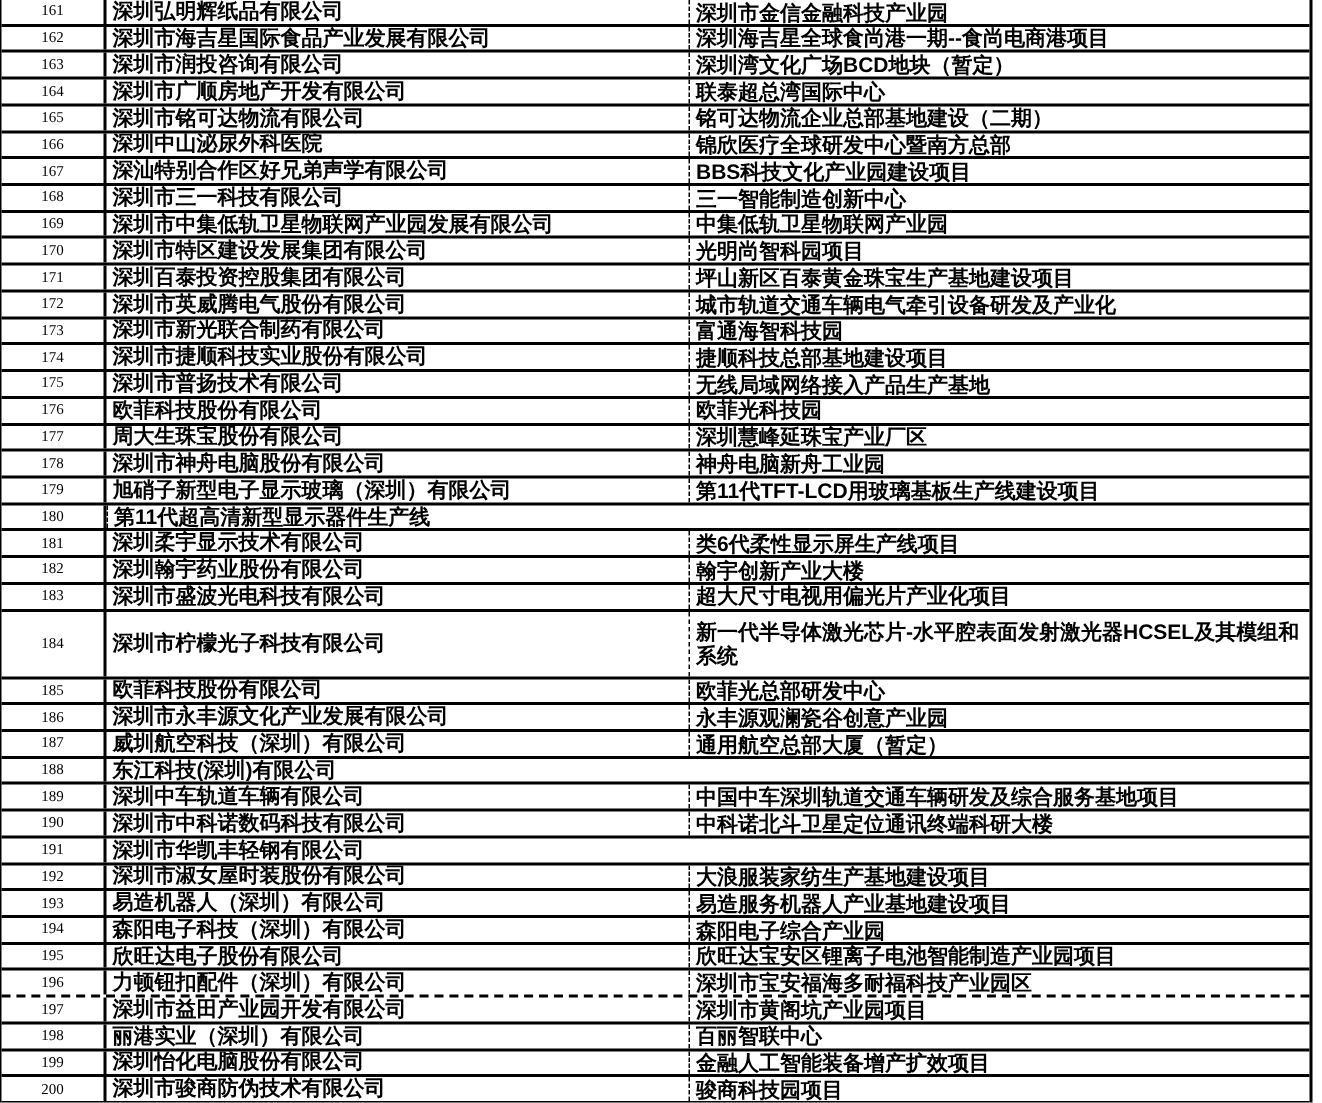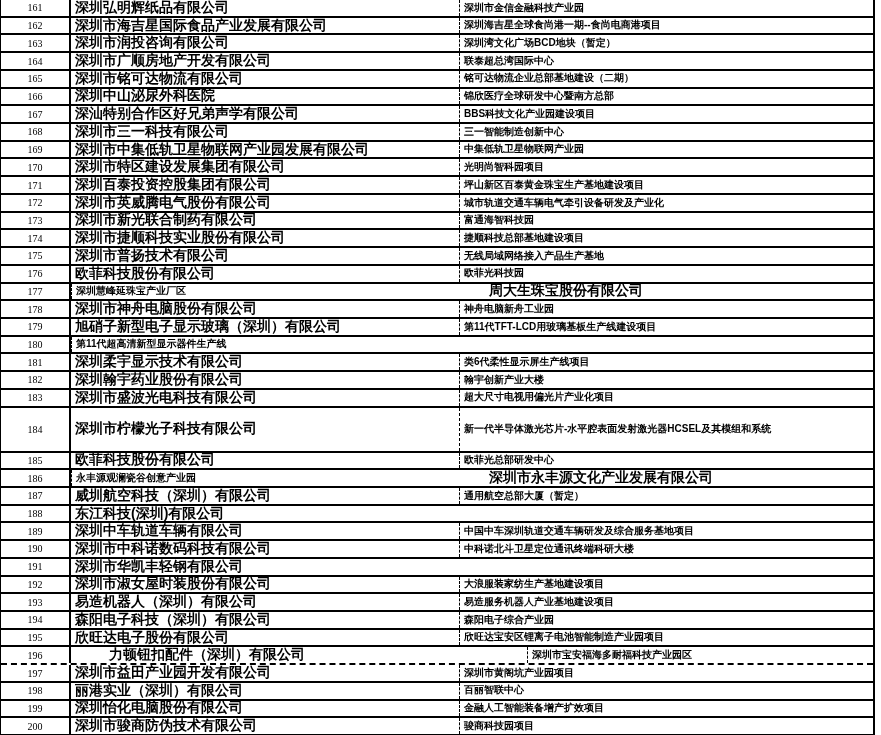--- a/index.html
+++ b/index.html
@@ -25,21 +25,21 @@
     border-right: 2px solid #000;
     background: #ffffff;
   }
   .row {
     display: flex;
     height: 17.73px;
     box-sizing: border-box;
     border-bottom: 2px solid #000;
   }
   .row.tall { height: 45px; }
-  .row.dashed { border-bottom: 2px dashed #000; gap: 34px; }
+  .row.dashed { border-bottom: 2px dashed #000; }
   .cell {
     box-sizing: border-box;
     overflow: hidden;
     display: flex;
     align-items: center;
   }
   .cell.no {
     width: 70px;
     flex: 0 0 70px;
     justify-content: center;
@@ -54,21 +54,21 @@
     padding: 0 4px;
     font-weight: bold;
     font-size: 14px;
     white-space: nowrap;
   }
   .cell.project {
     flex: 1 1 auto;
     border-left: 1px dashed #000;
     padding: 0 4px;
     font-weight: bold;
-    font-size: 10px;
+    font-size: 14px;
     line-height: 16.5px;
     word-break: break-all;
   }
 </style>
 </head>
 <body>
 
 <div class="table" id="table">
   <div class="row">
     <div class="cell no">161</div>
@@ -161,22 +161,22 @@
   </div>
 
   <div class="row">
     <div class="cell no">176</div>
     <div class="cell company">欧菲科技股份有限公司</div>
     <div class="cell project">欧菲光科技园</div>
   </div>
 
   <div class="row">
     <div class="cell no">177</div>
+    <div class="cell company">周大生珠宝股份有限公司</div>
     <div class="cell project">深圳慧峰延珠宝产业厂区</div>
-    <div class="cell company">周大生珠宝股份有限公司</div>
   </div>
 
   <div class="row">
     <div class="cell no">178</div>
     <div class="cell company">深圳市神舟电脑股份有限公司</div>
     <div class="cell project">神舟电脑新舟工业园</div>
   </div>
 
   <div class="row">
     <div class="cell no">179</div>
@@ -214,22 +214,22 @@
   </div>
 
   <div class="row">
     <div class="cell no">185</div>
     <div class="cell company">欧菲科技股份有限公司</div>
     <div class="cell project">欧菲光总部研发中心</div>
   </div>
 
   <div class="row">
     <div class="cell no">186</div>
+    <div class="cell company">深圳市永丰源文化产业发展有限公司</div>
     <div class="cell project">永丰源观澜瓷谷创意产业园</div>
-    <div class="cell company">深圳市永丰源文化产业发展有限公司</div>
   </div>
 
   <div class="row">
     <div class="cell no">187</div>
     <div class="cell company">威圳航空科技（深圳）有限公司</div>
     <div class="cell project">通用航空总部大厦（暂定）</div>
   </div>
 
   <div class="row">
     <div class="cell no">188</div>

